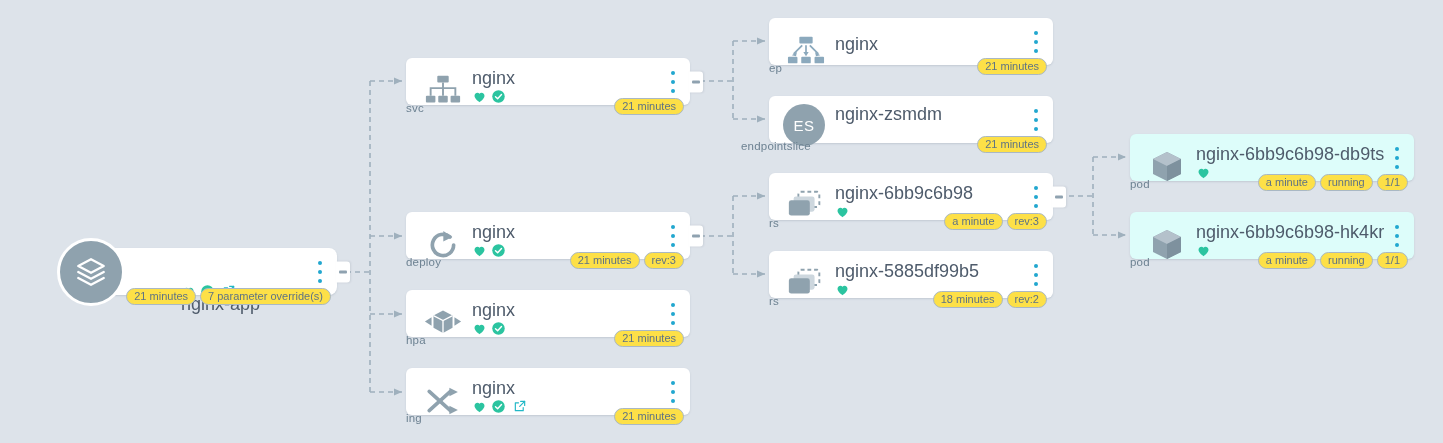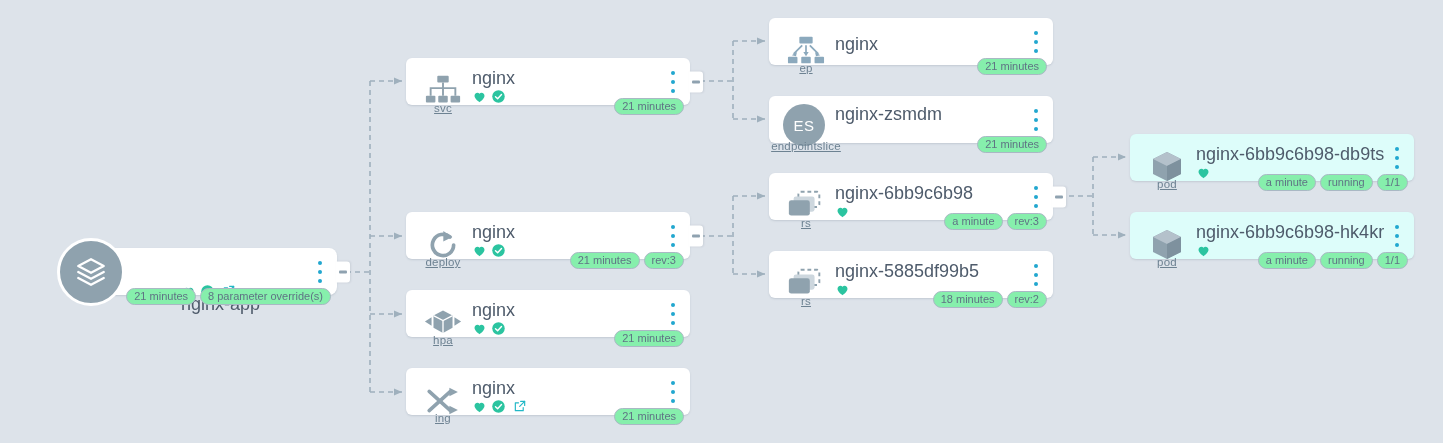--- a/index.html
+++ b/index.html
@@ -24,24 +24,23 @@
   .node.hl{background:#ddfdfa;}
   .node.root{border-radius:8px;}
 
   .icon-wrap{
     position:absolute;left:14px;top:10px;
     width:46px;height:46px;
     display:flex;align-items:center;justify-content:center;
   }
   .kind{
     position:absolute;left:0;top:44px;width:74px;
-    text-align:center;
+    text-align:left;
     font-size:11.5px;color:#6d8292;
     letter-spacing:.2px;
-    text-decoration:underline;
   }
   .kind.wide{width:130px;left:-28px;}
 
   .node-title{
     position:absolute;left:66px;top:10px;
     font-size:18px;color:#4e5b6b;
     white-space:nowrap;
   }
   .node.root .node-title{left:93px;top:14px;margin-top:32px;}
 
@@ -72,21 +71,21 @@
     box-shadow:1px 0 2px rgba(70,90,110,.12);
   }
   .collapse b{display:block;width:8px;height:3px;background:#8fa2b0;border-radius:1px;}
 
   
   .badges{
     position:absolute;right:6px;bottom:-10px;
     display:flex;gap:4px;
   }
   .badge{
-    background:#86efac;
+    background:#fde047;
     border:1px solid #a9b8c4;
     border-radius:9px;
     color:#5f7384;
     font-size:11px;
     line-height:15px;
     padding:0 7px;
     white-space:nowrap;
   }
 
   
@@ -179,21 +178,21 @@
     <div class="kebab">
         <i></i>
         <i></i>
         <i></i>
       </div>
     <div class="collapse">
         <b></b>
       </div>
     <div class="badges">
       <span class="badge">21 minutes</span>
-      <span class="badge">8 parameter override(s)</span>
+      <span class="badge">7 parameter override(s)</span>
     </div>
   </div>
 
   <div class="node" style="left:406px;top:58px;width:284px;height:47px;">
     <div class="icon-wrap">
       <svg width="38" height="34" viewBox="0 0 40 34" fill="#8fa2ae">
         <rect x="14" y="1" width="12" height="7" rx="1"></rect>
         <rect x="2" y="22" width="10" height="7" rx="1"></rect>
         <rect x="15" y="22" width="10" height="7" rx="1"></rect>
         <rect x="28" y="22" width="10" height="7" rx="1"></rect>

